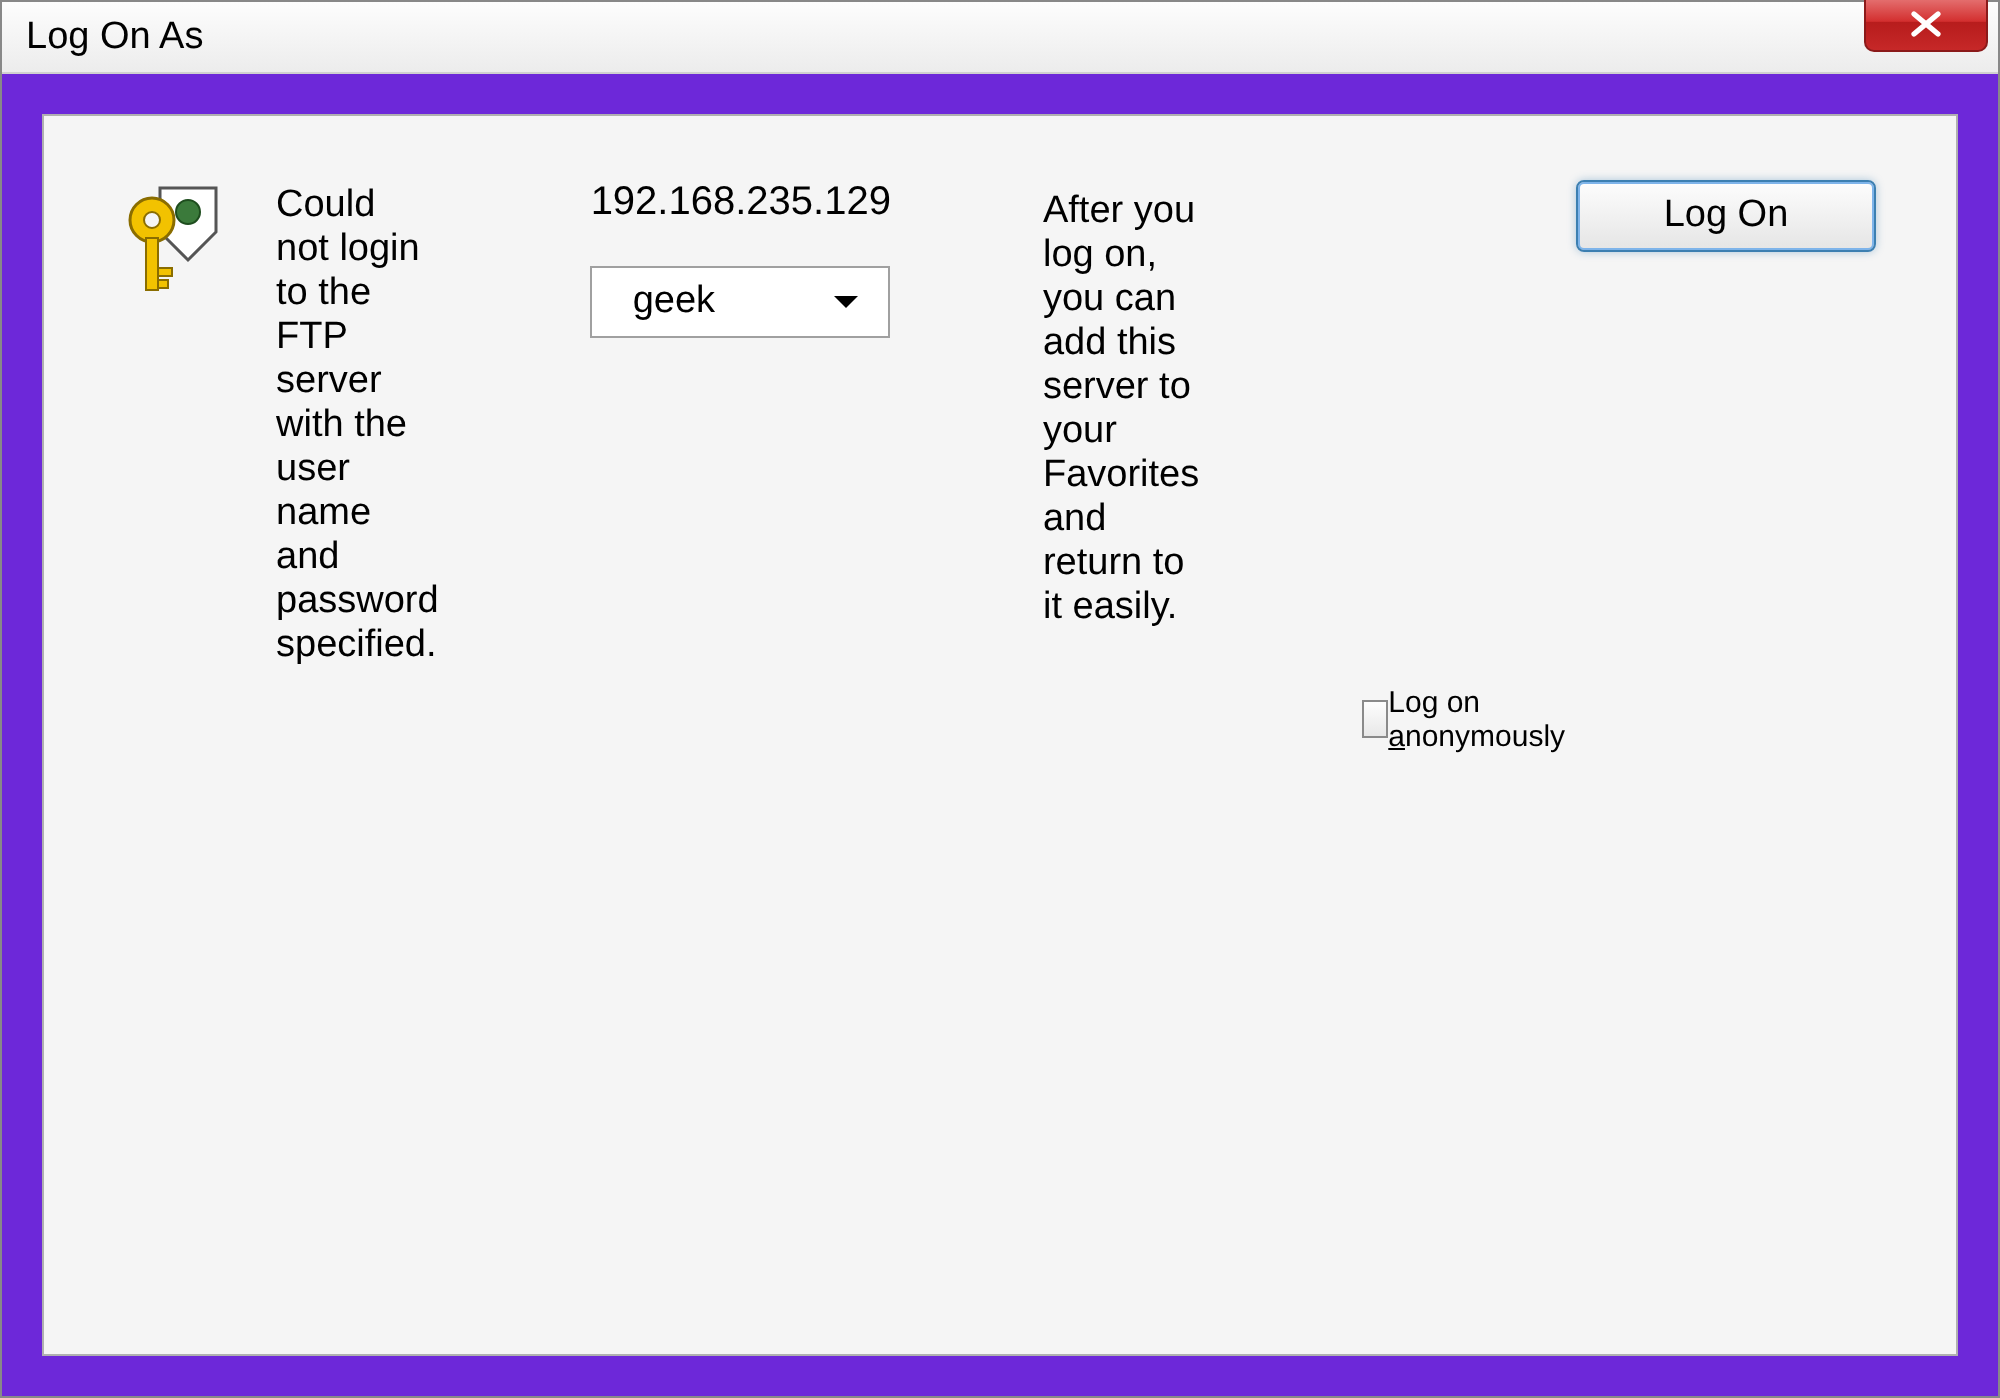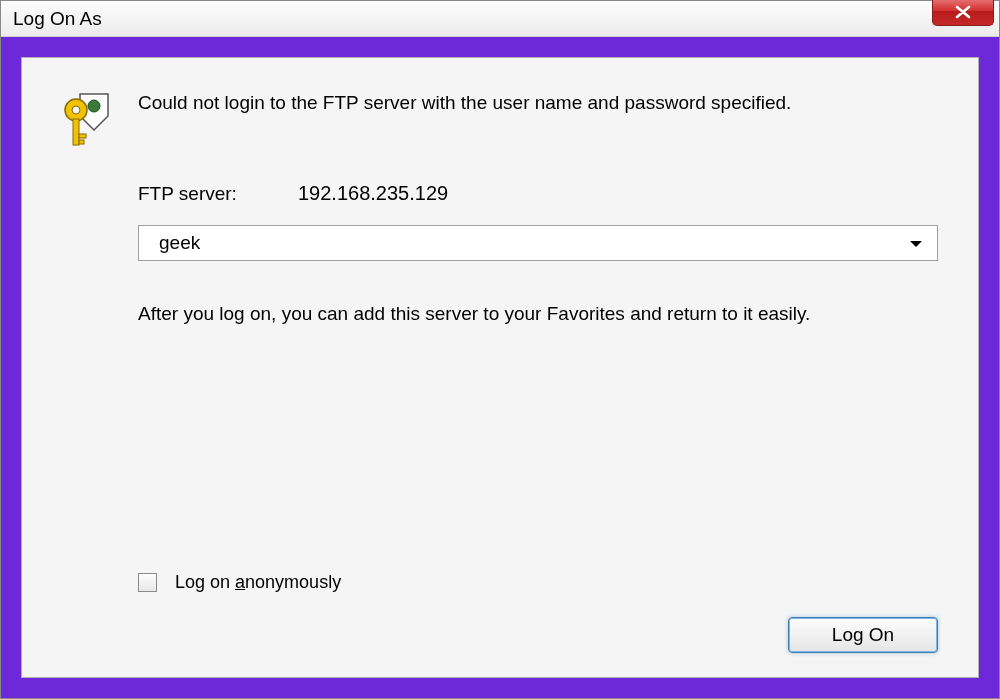--- a/index.html
+++ b/index.html
@@ -49,21 +49,21 @@
   box-shadow: inset 0 1px 0 rgba(255,255,255,0.3);
 }
 .close-btn svg { display: block; }
 .content-frame {
   margin: 20px;
   border: 1px solid #b0b0b0;
   flex: 1;
   background: #f5f5f5;
   padding: 32px 40px 24px 40px;
   display: flex;
-  flex-direction: column;
+  flex-direction: row;
 }
 .row1 {
   display: flex;
   gap: 26px;
   margin-bottom: 32px;
 }
 .key-icon { flex-shrink: 0; width: 50px; height: 60px; }
 .msg { font-size: 19px; color: #000; padding-top: 2px; }
 .form-area { margin-left: 76px; }
 .form-row {
@@ -114,43 +114,43 @@
   width: 1px;
   height: 20px;
   background: #000;
   vertical-align: middle;
   margin-left: 2px;
 }
 .hint {
   margin-left: 76px;
   font-size: 19px;
   color: #000;
-  margin-top: 22px;
+  margin-top: 5px;
   margin-bottom: 24px;
 }
 .warn-row {
   display: flex;
   gap: 16px;
   margin-left: 40px;
 }
 .warn-icon { flex-shrink: 0; width: 28px; height: 28px; margin-top: 2px; }
 .warn-text { font-size: 19px; color: #000; line-height: 1.45; }
 .spacer { flex: 1; }
 .checks {
   display: flex;
   align-items: center;
   margin-left: 76px;
   gap: 180px;
   margin-bottom: 24px;
 }
 .check {
   display: flex;
   align-items: center;
-  gap: 18px;
-  font-size: 18px;
+  gap: 0;
+  font-size: 15px;
   cursor: pointer;
 }
 .checkbox {
   width: 19px;
   height: 19px;
   border: 1px solid #8a8a8a;
   background: linear-gradient(to bottom, #fdfdfd, #e8e8e8);
   display: inline-flex;
   align-items: center;
   justify-content: center;
@@ -212,21 +212,20 @@
           <rect x="11" y="29" width="6" height="26" fill="#f2c200" stroke="#8a6d00" stroke-width="1"></rect>
           <rect x="17" y="44" width="7" height="4" fill="#f2c200" stroke="#8a6d00" stroke-width="1"></rect>
           <rect x="17" y="50" width="5" height="4" fill="#f2c200" stroke="#8a6d00" stroke-width="1"></rect>
         </svg>
       </div>
       <div class="msg">Could not login to the FTP server with the user name and password specified.</div>
     </div>
 
     <div class="form-area">
       <div class="form-row">
-        <div class="form-label">FTP server:</div>
         <div class="form-value">192.168.235.129</div>
       </div>
       <div class="form-row">
         <div class="combo">
           <span>geek</span>
           <span class="caret">
             <svg width="14" height="10" viewBox="0 0 14 10">
                 <path d="M1 2 L7 8 L13 2 Z" fill="#000"></path>
               </svg>
           </span>

